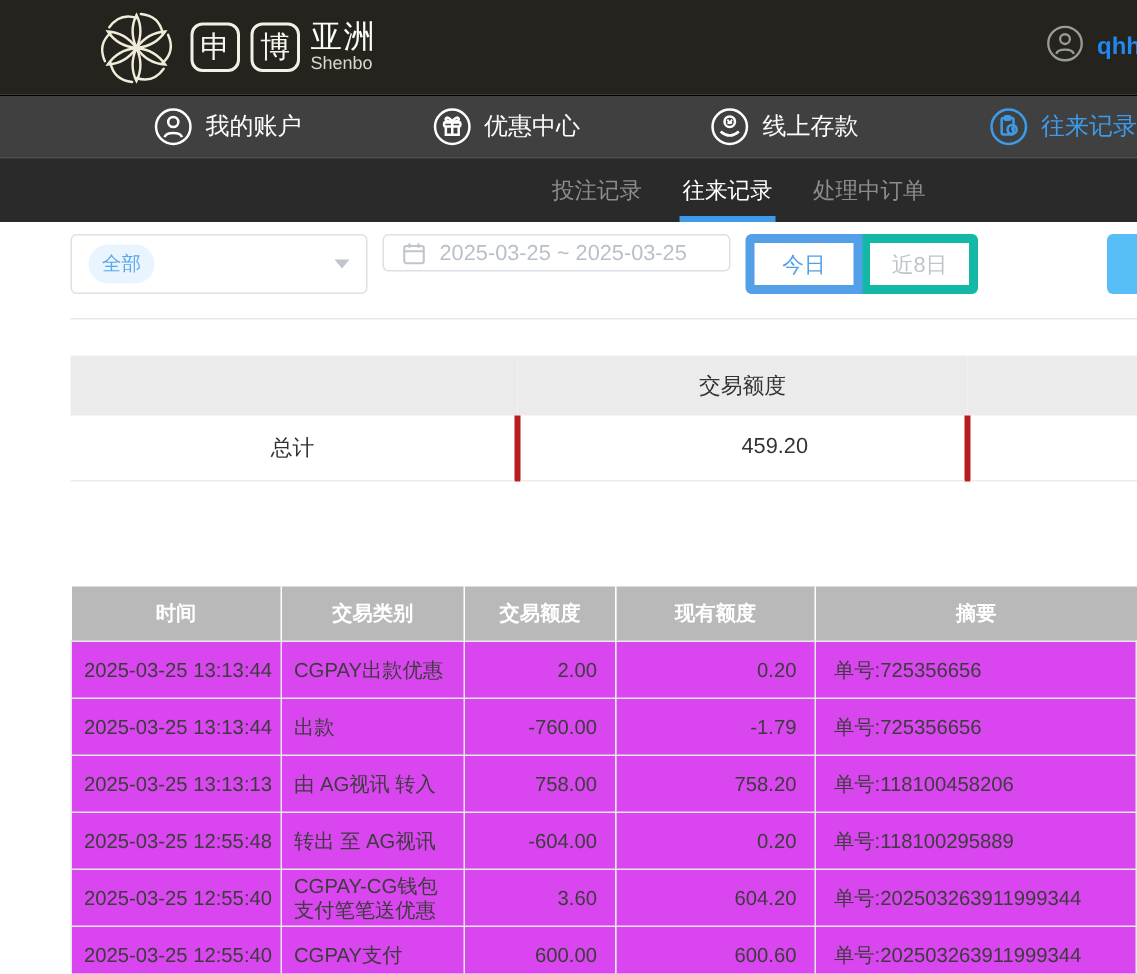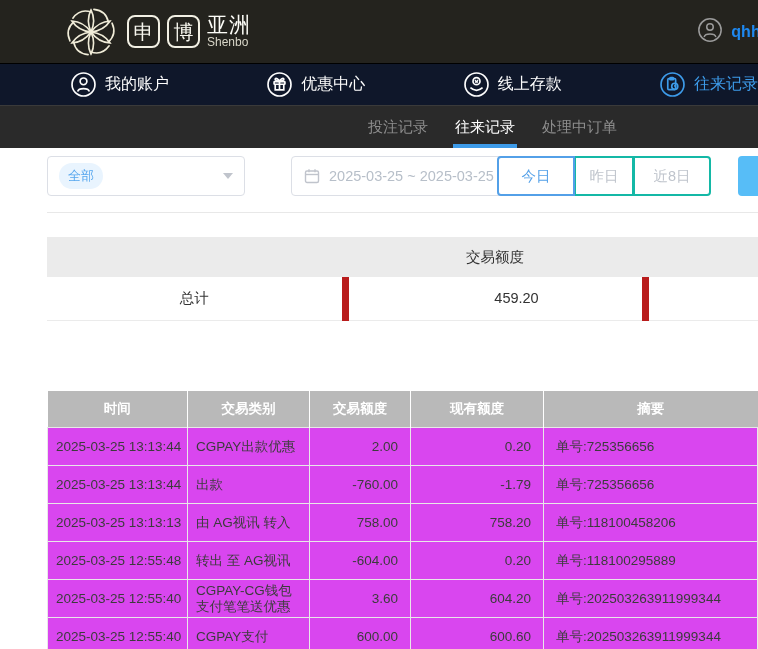--- a/index.html
+++ b/index.html
@@ -14,63 +14,63 @@
     color:#f7f6ee; font-size:20px; display:flex; align-items:center; justify-content:center;
     margin-left:7px; line-height:1; }
   .logo-txt { margin-left:7px; display:flex; flex-direction:column; justify-content:center; }
   .logo-cn { color:#fdfdf8; font-size:21px; line-height:22px; letter-spacing:1px; }
   .logo-en { color:#d8d6c8; font-size:12px; line-height:13px; }
   .user { margin-left:auto; display:flex; align-items:center; gap:8px; margin-right:-24px; }
   .user .icon svg { width:26px; height:26px; color:#9a9a9a; }
   .username { color:#1e88f0; font-size:16px; font-weight:bold; white-space:nowrap; }
 
   
-  .mainnav { height:42px; background:#0f172a; display:flex; align-items:center;
-    justify-content:space-between; padding-left:70px; border-top:1px solid #000;gap:14px; }
+  .mainnav { height:42px; background:#404040; display:flex; align-items:center;
+    justify-content:space-between; padding-left:102px; border-top:1px solid #000;gap:14px; }
   .nav-item { display:flex; align-items:center; gap:8px; color:#fdfdfd; font-size:16px; cursor:pointer; white-space:nowrap; }
   .nav-item .icon svg { width:27px; height:27px; display:block; }
   .nav-item.active { color:#3d9be9; }
 
   
   .subnav { height:43px; background:#2a2a2a; display:flex; align-items:stretch; gap:27px;
     padding-left:368px; border-top:1px solid #3a3a3a; }
   .tab { color:#8d8d8d; font-size:15px; display:flex; align-items:center; position:relative; cursor:pointer; white-space:nowrap; }
   .tab.active { color:#fff; }
   .tab.active::after { content:""; position:absolute; left:-2px; right:-2px; bottom:0; height:4px; background:#3d9be9; }
 
   
   .filter-row { position:relative; margin:8px 0 0 47px; height:40px; }
   .select-box { position:absolute; left:0; top:0; width:198px; height:40px; background:#fff;
     border:1px solid #dcdfe6; border-radius:4px; display:flex; align-items:center; padding:0 11px; cursor:pointer; }
   .tag { background:#e9f4fe; color:#57a7ee; font-size:13px; padding:4px 9px; border-radius:13px; }
   .caret { margin-left:auto; width:0; height:0; border-left:5px solid transparent;
     border-right:5px solid transparent; border-top:6px solid #c0c4cc; }
-  .date-box { position:absolute; left:208px; top:0; width:232px; height:40px; background:#fff;
+  .date-box { position:absolute; left:208px; top:0; width:232px; height:25px; background:#fff;
     border:1px solid #dcdfe6; border-radius:4px; display:flex; align-items:center; gap:9px;
-    padding:0 12px; color:#b7bfc9; font-size:14.5px; cursor:pointer; white-space:nowrap;margin-left:36px; }
+    padding:0 12px; color:#b7bfc9; font-size:14.5px; cursor:pointer; white-space:nowrap; }
   .date-box .icon svg { width:16px; height:16px; display:block; }
   .btn-group { position:absolute; left:450px; top:0; display:flex; }
-  .qbtn { height:40px; background:#fff; border:2px solid #14b8a6; color:#bfc4cc; font-size:14.5px;
+  .qbtn { height:40px; background:#fff; border:6px solid #14b8a6; color:#bfc4cc; font-size:14.5px;
     margin-left:-1px; cursor:pointer; font-family:inherit; position:relative; }
   .qbtn:first-child { border-radius:4px 0 0 4px; margin-left:0; }
   .qbtn:last-child { border-radius:0 4px 4px 0; }
   .qbtn.active { border-color:#53a0e8; color:#53a0e8; z-index:2; }
   .qbtn.w1 { width:78px; } .qbtn.w2 { width:60px; } .qbtn.w3 { width:78px; }
   .search-btn { position:absolute; left:691px; top:0; width:52px; height:40px; background:#57bdf7;
     border:none; border-radius:4px; cursor:pointer; }
 
   .divider { margin:16px 0 0 47px; width:711px; height:1px; background:#e8e8e8; }
 
   
   .summary-table { margin:24px 0 0 47px; width:711px; border-collapse:collapse; table-layout:fixed;
     font-size:14.5px; color:#333; }
   .summary-table col.c1 { width:298px; } .summary-table col.c2 { width:300px; }
   .summary-table th { background:#ebebeb; height:40px; font-weight:normal; text-align:center; }
   .summary-table td { height:43px; text-align:center; border-bottom:1px solid #ebebeb; }
-  .summary-table td + td { border-left:7px solid #b91c1c;padding-left:43px; }
+  .summary-table td + td { border-left:4px solid #b91c1c;padding-left:43px; }
 
   
   .txn-table { margin:70px 0 0 47px; width:711px; border-collapse:collapse; table-layout:fixed;
     font-size:13.5px; color:#3c3c3c; }
   .txn-table col.c1 { width:140px; } .txn-table col.c2 { width:122px; }
   .txn-table col.c3 { width:101px; } .txn-table col.c4 { width:133px; }
   .txn-table thead th { background:#b9b9b9; color:#fff; height:37px; font-size:13.5px;
     font-weight:bold; text-align:center; border-left:1px solid #fff; }
   .txn-table thead th:first-child { border-left:none;font-family:Liberation Mono, monospace; }
   .txn-table tbody td { height:38px; border:1px solid #e8e8e8; padding:2px 8px; line-height:16px;
@@ -187,21 +187,20 @@
         <rect x="1.5" y="3" width="13" height="11.5" rx="1.5"></rect>
         <line x1="1.5" y1="6.5" x2="14.5" y2="6.5"></line>
         <line x1="5" y1="1.2" x2="5" y2="4.2"></line>
           <line x1="11" y1="1.2" x2="11" y2="4.2"></line>
       </svg>
     </span>
     <span>2025-03-25 ~ 2025-03-25</span>
   </div>
   <div class="btn-group">
       <button class="qbtn w1 active">今日</button>
-      <button class="qbtn w2">昨日</button>
       <button class="qbtn w3">近8日</button>
     </div>
   <button class="search-btn"></button>
 </div>
 
 <div class="divider"></div>
 
 <table class="summary-table">
   <colgroup>
       <col class="c1">

